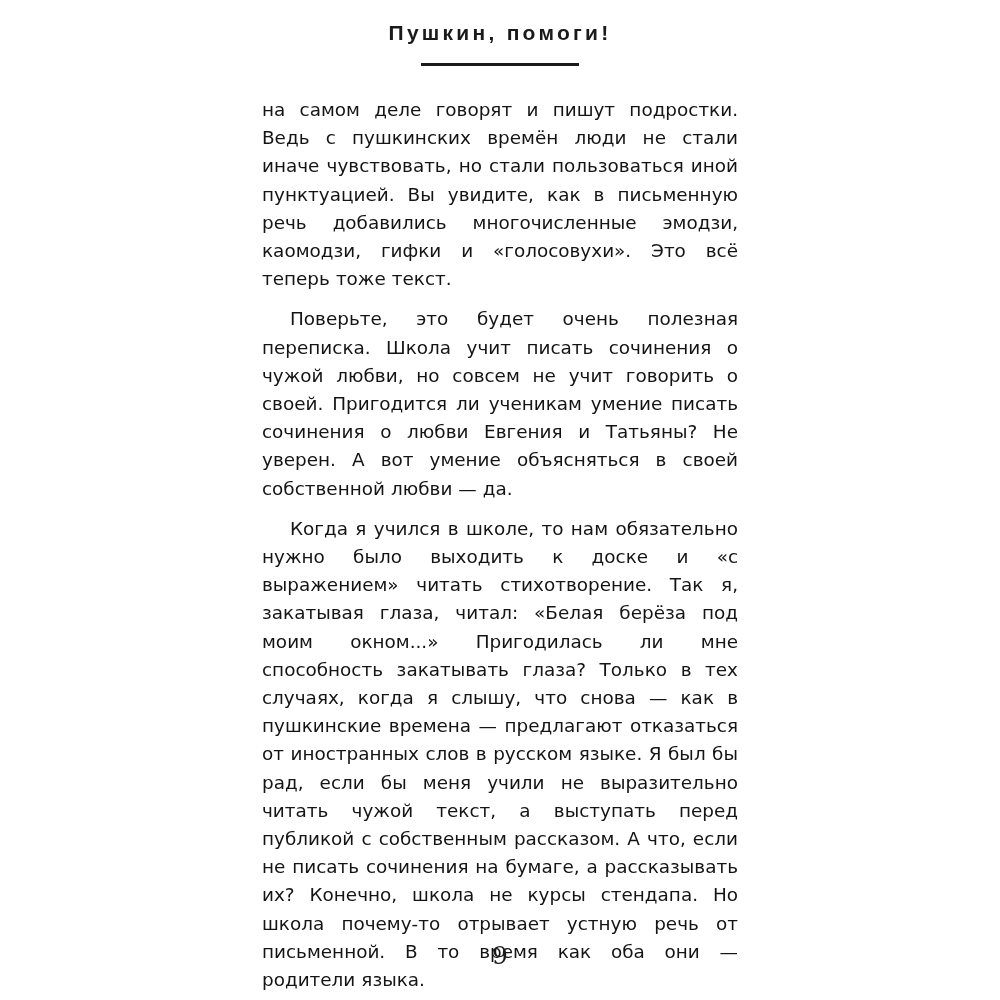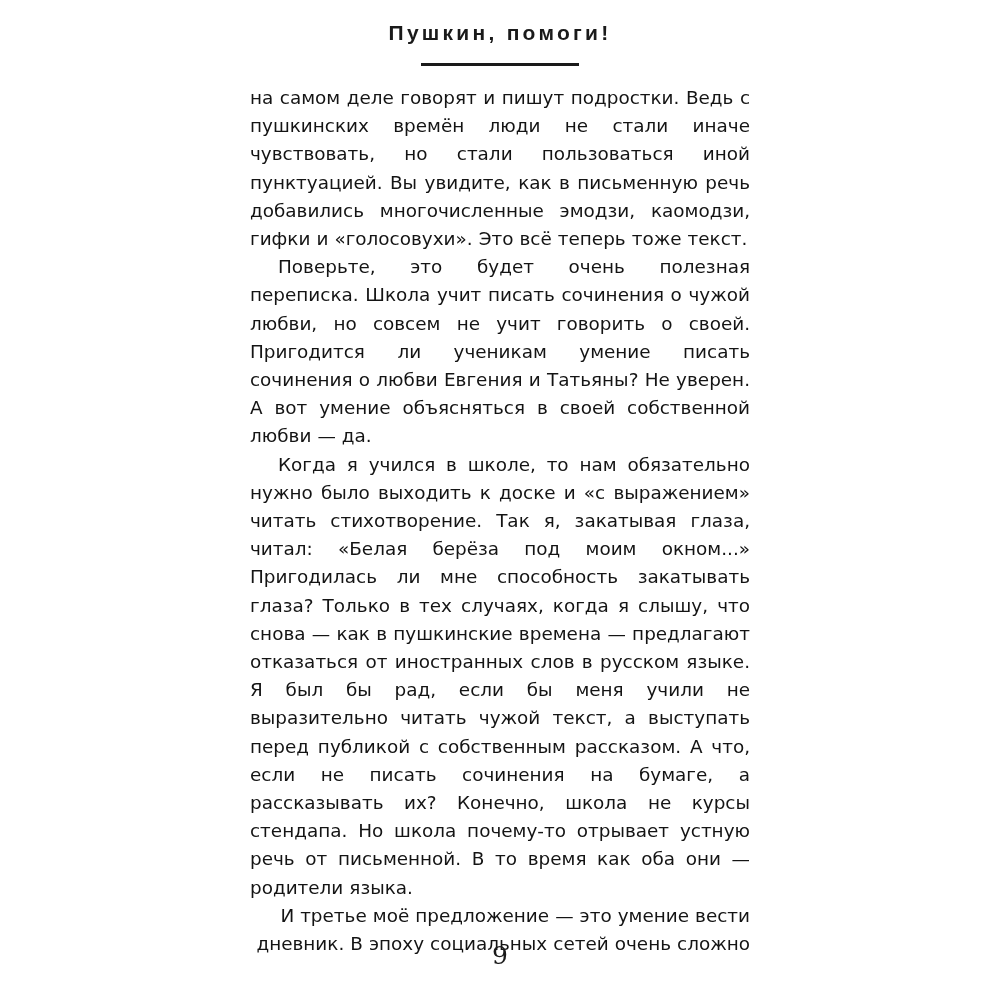--- a/index.html
+++ b/index.html
@@ -45,21 +45,21 @@
   }
 
   
   .text-column {
     position: absolute;
     left: 250px;
     top: 84px;
     width: 500px;
   }
   .body-par {
-    margin: 0;
+    margin: 12px;
     text-align: justify;
     text-justify: inter-word;
     text-indent: 28px;
     font-family: "DejaVu Sans", "Liberation Sans", sans-serif;
     font-size: 18.4px;
     line-height: 28.2px;
     color: #141414;
     hyphens: manual;
     word-spacing: 0.01em;
   }

